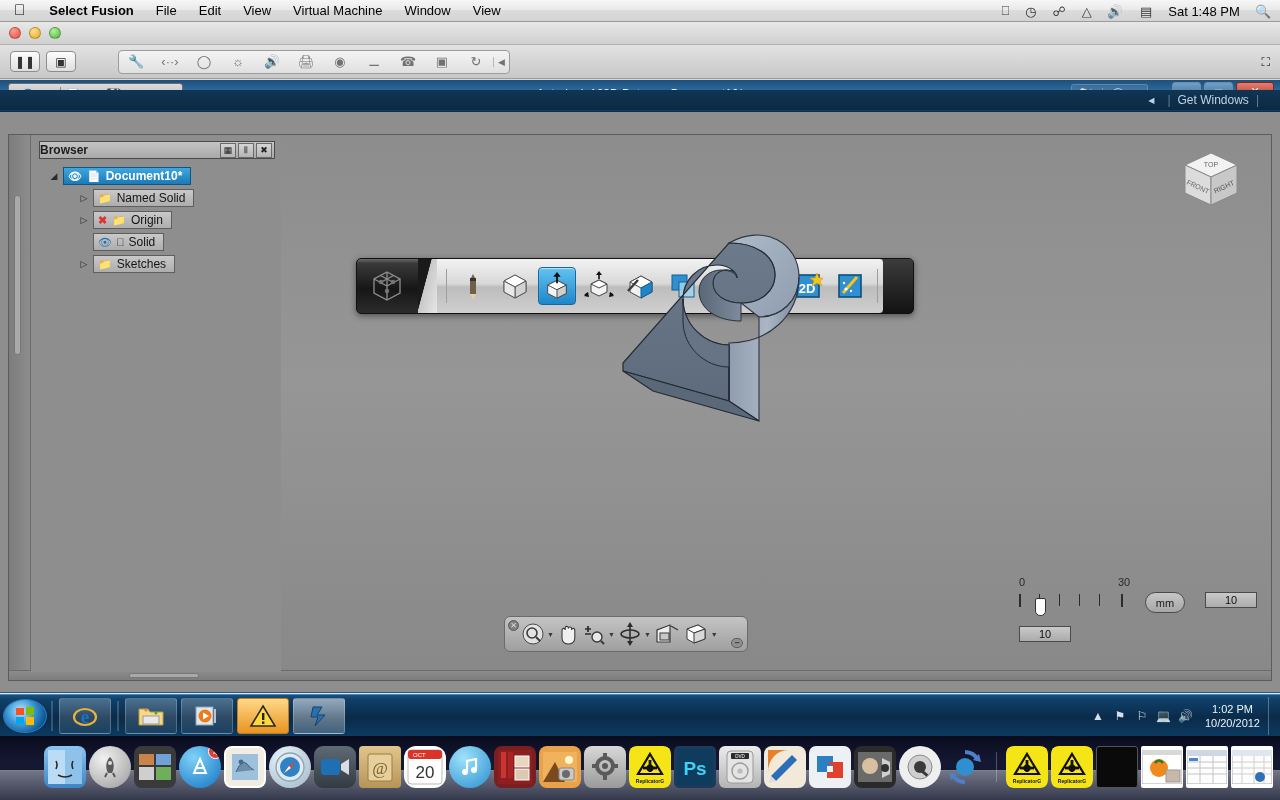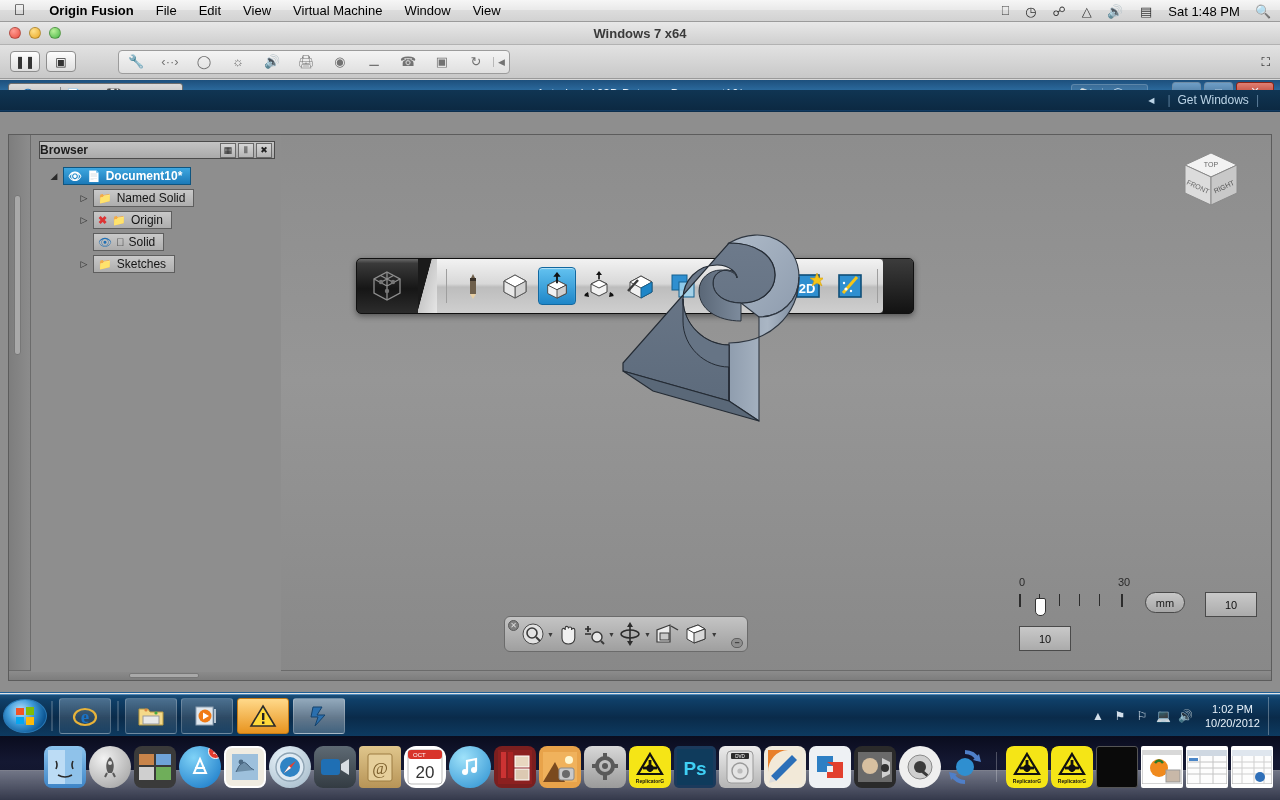--- a/index.html
+++ b/index.html
@@ -264,21 +264,21 @@
     background: #fff; border: 1px solid #333; border-radius: 2px 2px 5px 5px;
   }
   #sw-unit {
     position: absolute; left: 128px; top: 20px; width: 40px; height: 21px;
     border: 1px solid #4a4a4a; border-radius: 11px;
     background: linear-gradient(to bottom, #c7c7c7, #a6a6a6);
     display: flex; align-items: center; justify-content: center;
     font-size: 11px; color: #181818;
   }
   .sw-field {
-    position: absolute; height: 25px; width: 52px;
+    position: absolute; height: 16px; width: 52px;
     border: 1px solid #4a4a4a;
     background: linear-gradient(to bottom, #c9c9c9, #ababab);
     display: flex; align-items: center; justify-content: center;
     font-size: 11px; color: #101010;
   }
   #sw-field-right { right: 0; top: 20px; }
   #sw-field-left { left: 2px; top: 54px; }
 
   
   #status-bar {
@@ -355,21 +355,21 @@
     color: #fff; font-size: 9px; display: flex; align-items: center; justify-content: center;
   }
   .dk-sep { width: 14px; height: 42px; display: flex; align-items: center; justify-content: center; }
   .dk-sep i { width: 1px; height: 30px; background: rgba(255,255,255,.25); }
 </style>
 </head>
 <body>
 
 <div id="mac-menubar">
   <div class="mm-apple"></div>
-  <div class="mm-item bold">Origin Fusion</div>
+  <div class="mm-item bold">Select Fusion</div>
   <div class="mm-item">File</div>
   <div class="mm-item">Edit</div>
   <div class="mm-item">View</div>
   <div class="mm-item">Virtual Machine</div>
   <div class="mm-item">Window</div>
   <div class="mm-item">View</div>
 
   <div id="mac-menubar-right">
     <div class="mr-icon">⎕</div>
     <div class="mr-icon">◷</div>
@@ -383,21 +383,20 @@
 </div>
 
 <div id="vmware-window">
 
   <div id="vm-titlebar">
     <div class="traffic">
       <div class="tl red"></div>
       <div class="tl yellow"></div>
       <div class="tl green"></div>
     </div>
-    <div id="vm-title">Windows 7 x64</div>
   </div>
 
   <div id="vm-toolbar">
     <div class="vmtb-left">
       <div class="vmbtn">❚❚</div>
       <div class="vmbtn">▣</div>
     </div>
     <div class="vmtb-center">
       <div class="vmdev active">🔧</div>
       <div class="vmdev">‹··›</div>

